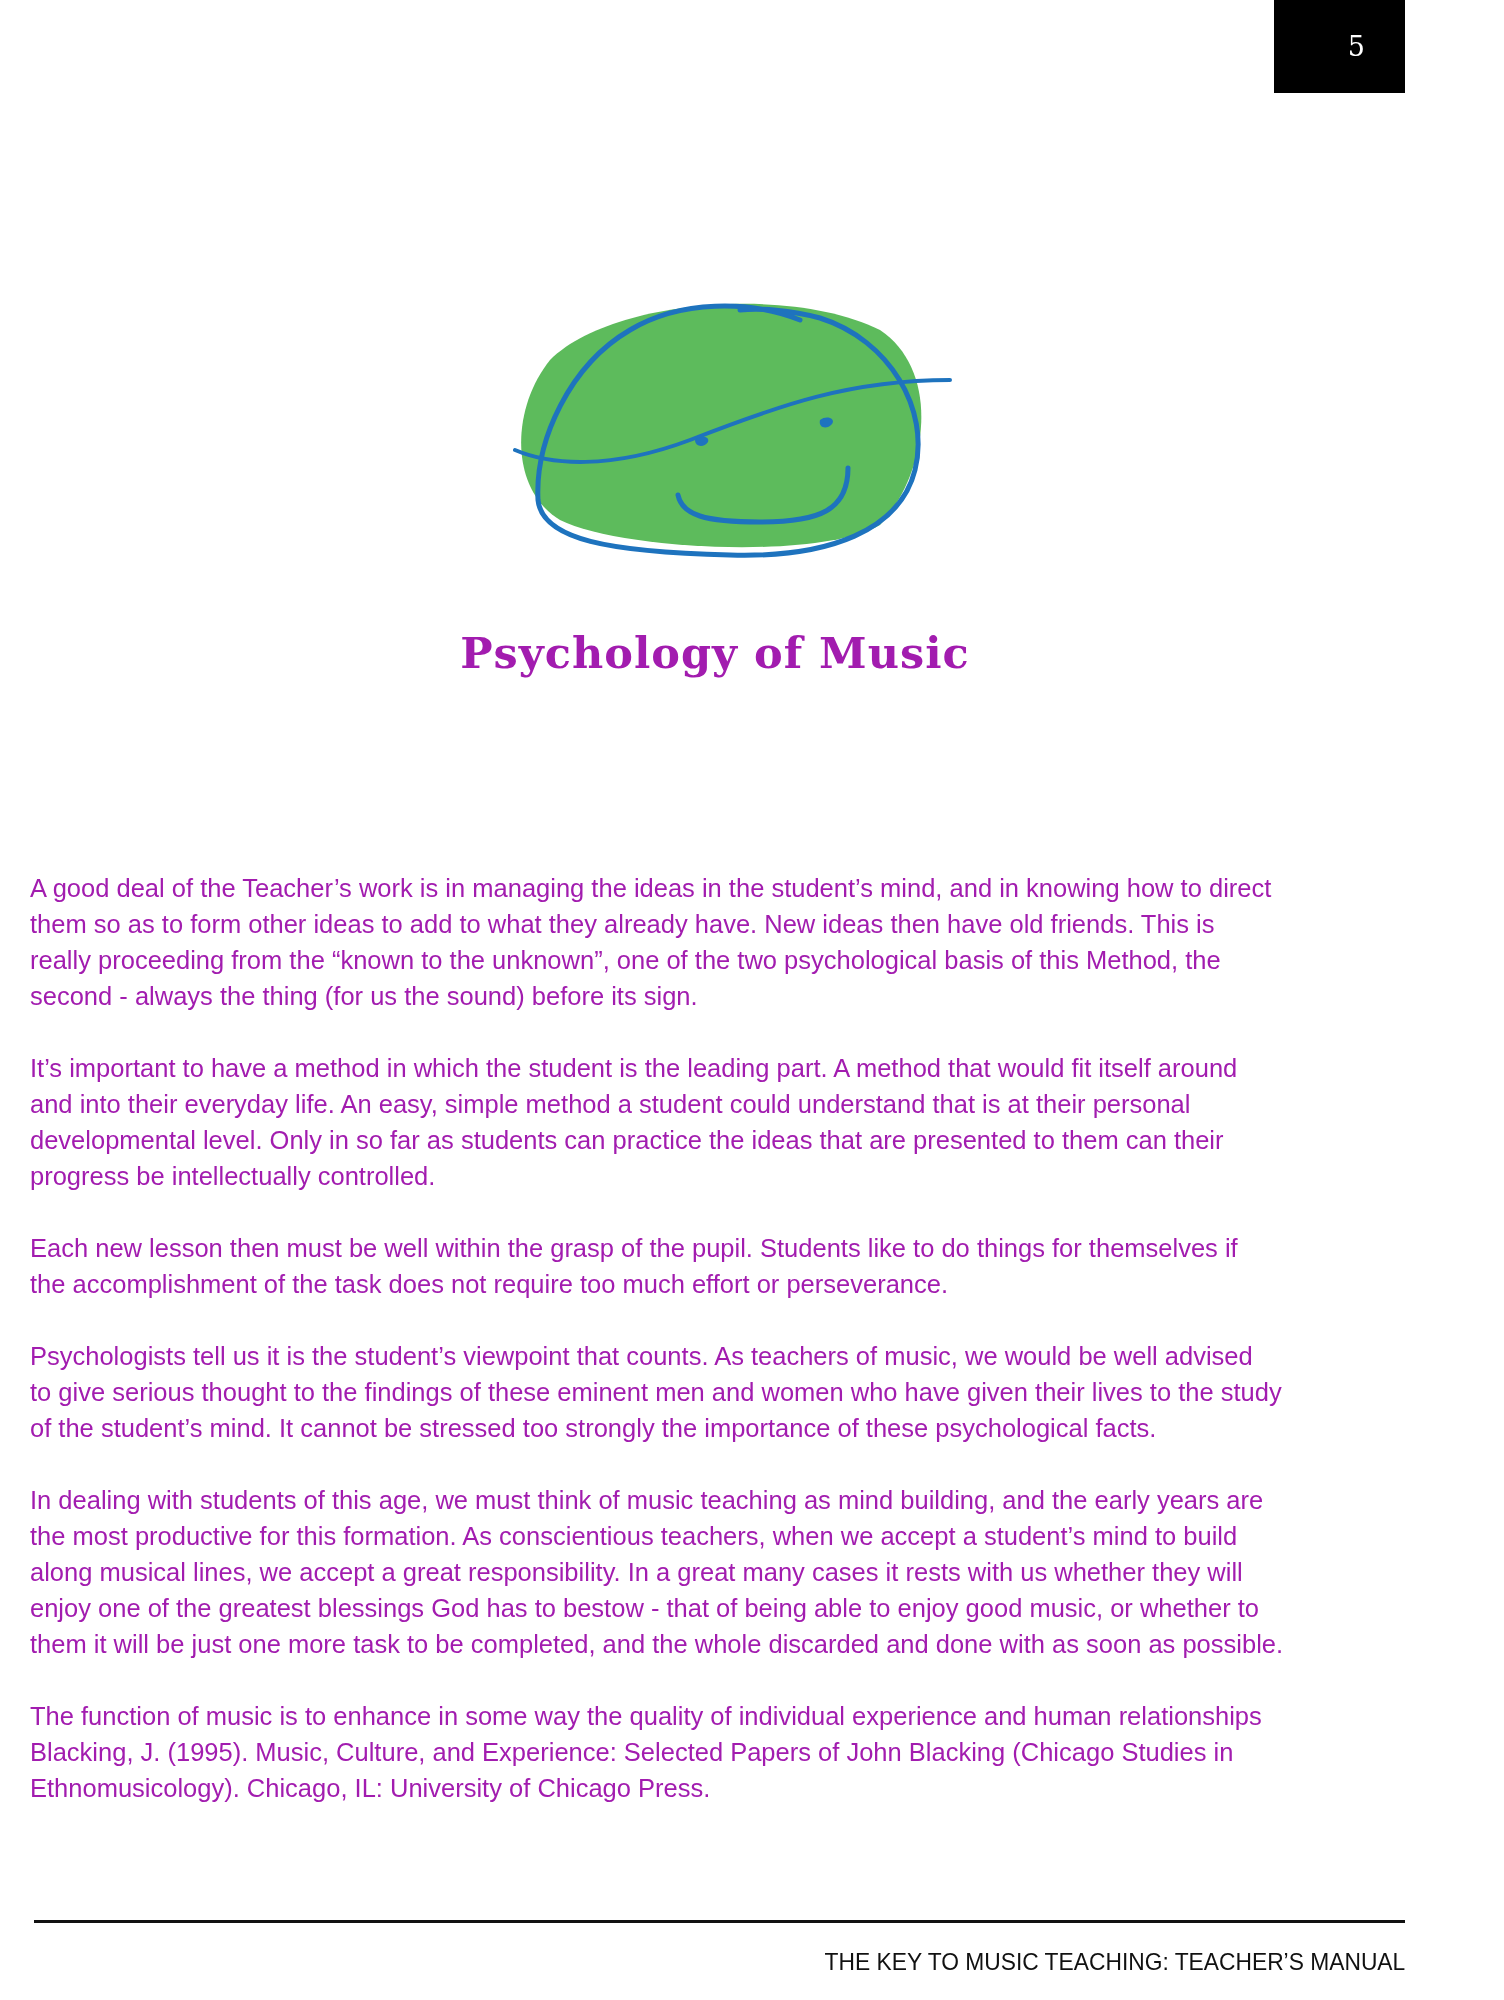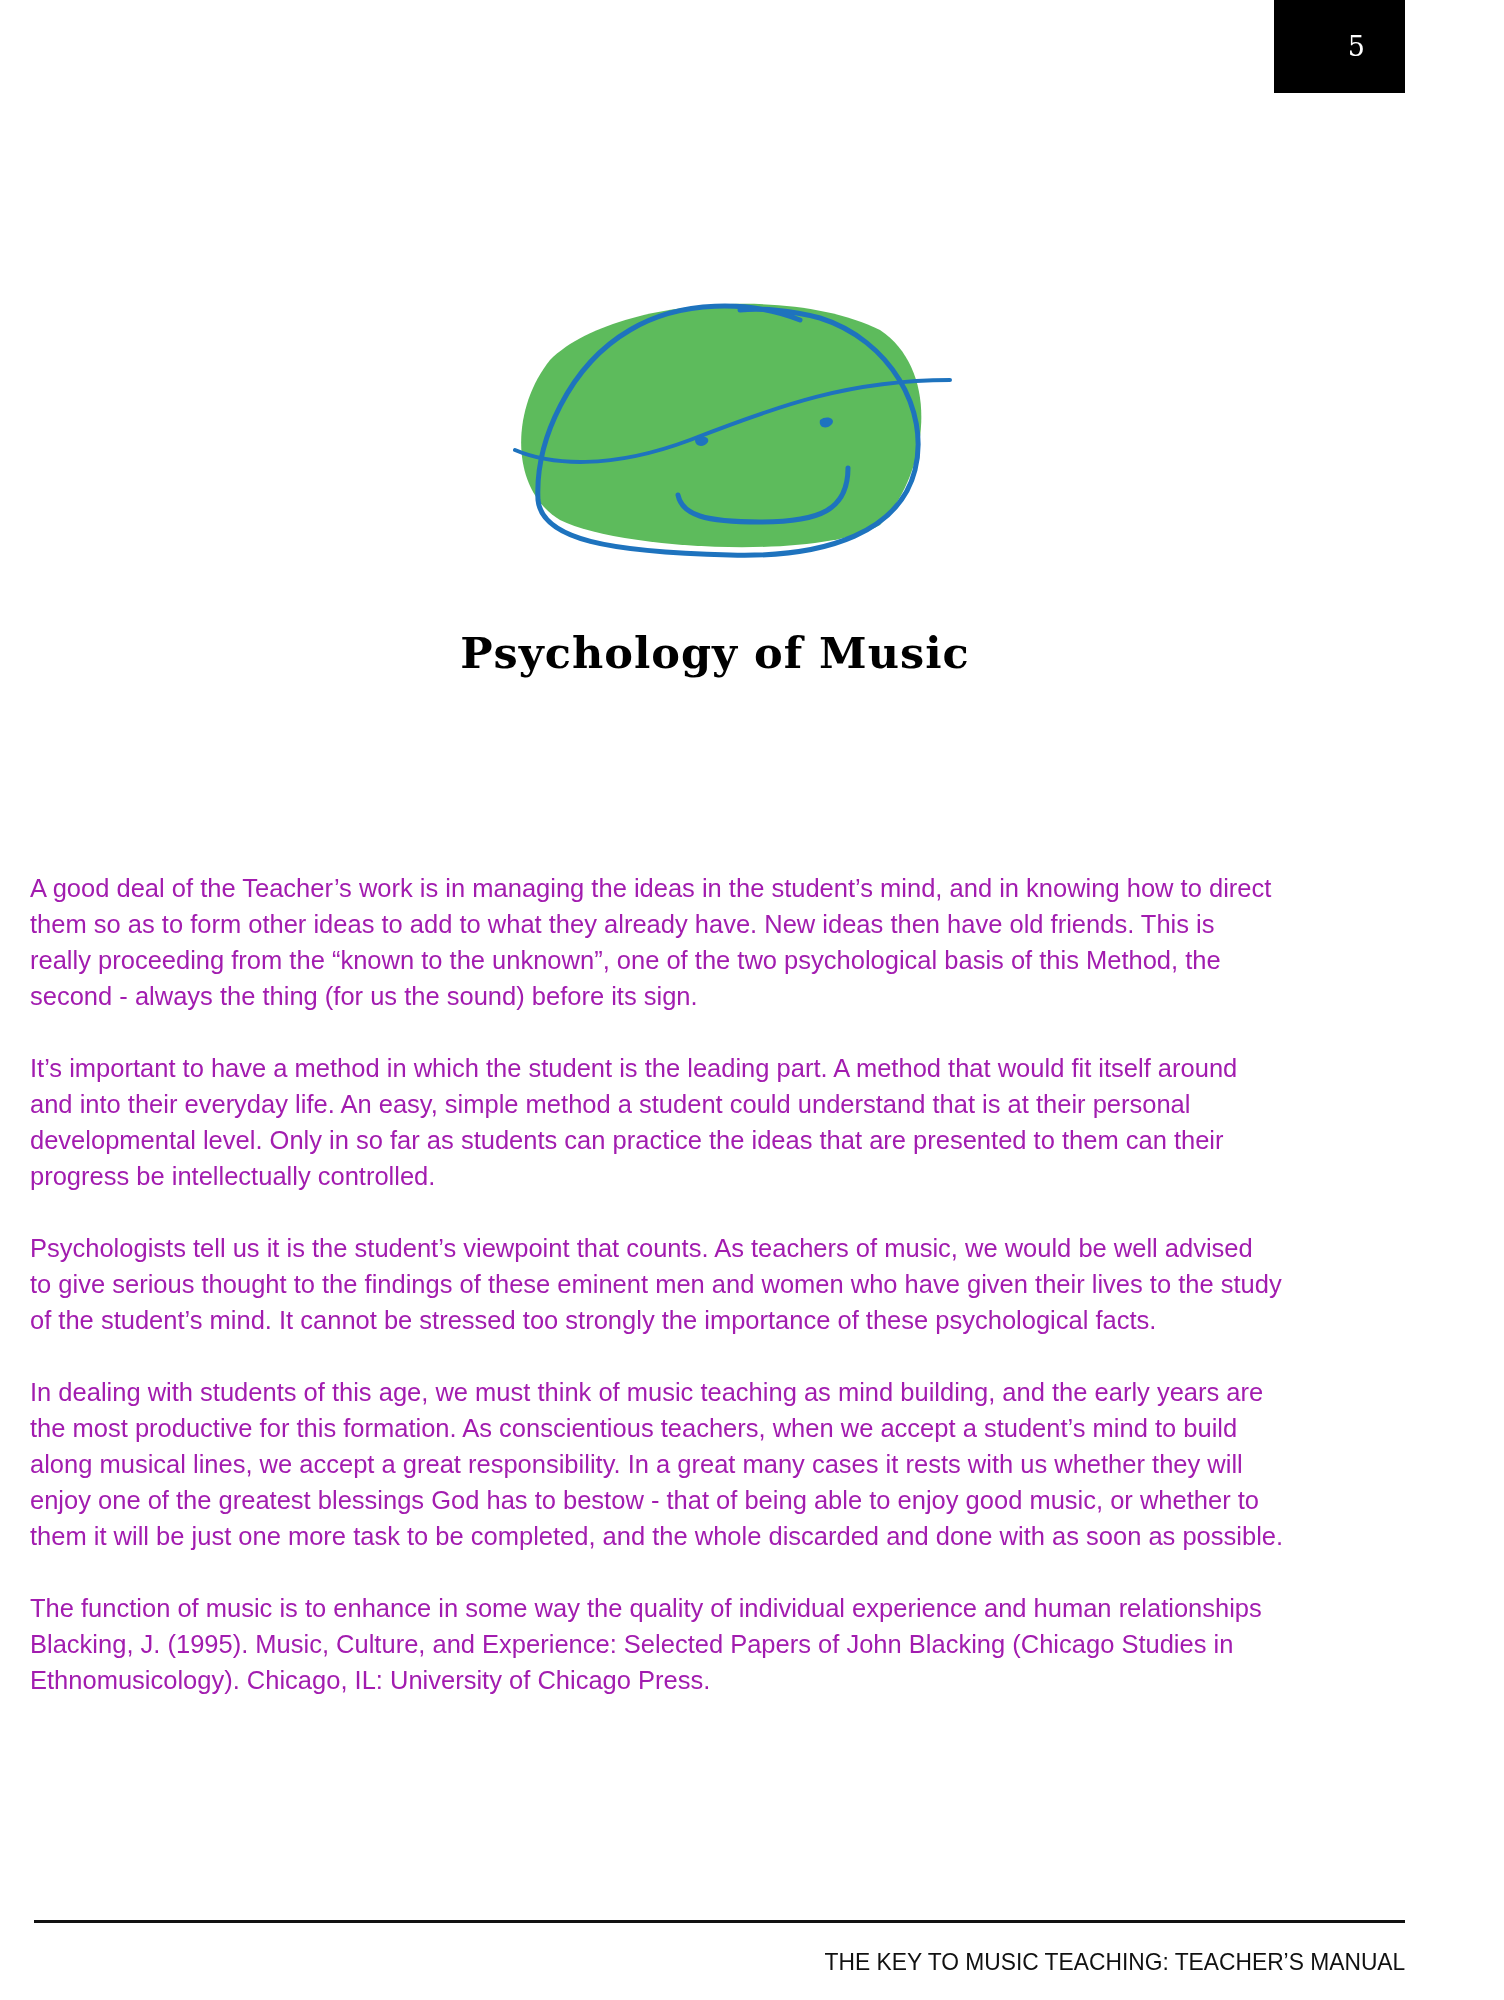--- a/index.html
+++ b/index.html
@@ -8,21 +8,21 @@
     position: absolute; left: 1274px; top: 0; width: 131px; height: 93px;
     background: #000000; color: #ffffff;
     font-family: "DejaVu Serif", "Liberation Serif", serif; font-size: 27px;
     display: flex; align-items: center; justify-content: flex-end;
     padding-right: 40px; box-sizing: border-box;
   }
   .logo { position: absolute; left: 490px; top: 290px; width: 470px; height: 270px; }
   .title {
     position: absolute; left: 0; width: 1430px; top: 628px; text-align: center;
     font-family: "DejaVu Serif", "Liberation Serif", serif; font-weight: bold;
-    font-size: 43px; color: #000000; letter-spacing: 1px;
+    font-size: 43px; color: #a21caf; letter-spacing: 1px;
   }
   .body-text {
     position: absolute; left: 30px; top: 870px; width: 1440px;
     font-family: "Liberation Sans", sans-serif; font-size: 25.5px; line-height: 36px;
     color: #a21caf;
   }
   .body-text p { margin: 0 0 36px 0; white-space: pre-line; }
   .rule {
     position: absolute; left: 34px; top: 1920px; width: 1371px; height: 3px; background: #111111;
   }
@@ -52,20 +52,22 @@
 
 <div class="body-text">
   <p>A good deal of the Teacher’s work is in managing the ideas in the student’s mind, and in knowing how to direct
 them so as to form other ideas to add to what they already have.  New ideas then have old friends. This is
 really proceeding from the “known to the unknown”, one of the two psychological basis of this Method, the
 second - always the thing (for us the sound) before its sign.</p>
   <p>It’s important to have a method in which the student is the leading part.  A method that would fit itself around
 and into their everyday life. An easy, simple method a student could understand that is at their personal
 developmental level.  Only in so far as students can practice the ideas that are presented to them can their
 progress be intellectually controlled.</p>
+  <p>Each new lesson then must be well within the grasp of the pupil.  Students like to do things for themselves if
+the accomplishment of the task does not require too much effort or perseverance.</p>
   <p>Psychologists tell us it is the student’s viewpoint that counts.  As teachers of music, we would be well advised
 to give serious thought to the findings of these eminent men and women who have given their lives to the study
 of the student’s mind. It cannot be stressed too strongly the importance of these psychological facts.</p>
   <p>In dealing with students of this age, we must think of music teaching as mind building, and the early years are
 the most productive for this formation.  As conscientious teachers, when we accept a student’s mind to build
 along musical lines, we accept a great responsibility. In a great many cases it rests with us whether they will
 enjoy one of the greatest blessings God has to bestow - that of being able to enjoy good music, or whether to
 them it will be just one more task to be completed, and the whole discarded and done with as soon as possible.</p>
   <p>The function of music is to enhance in some way the quality of individual experience and human relationships
 Blacking, J. (1995). Music, Culture, and Experience: Selected Papers of John Blacking (Chicago Studies in

